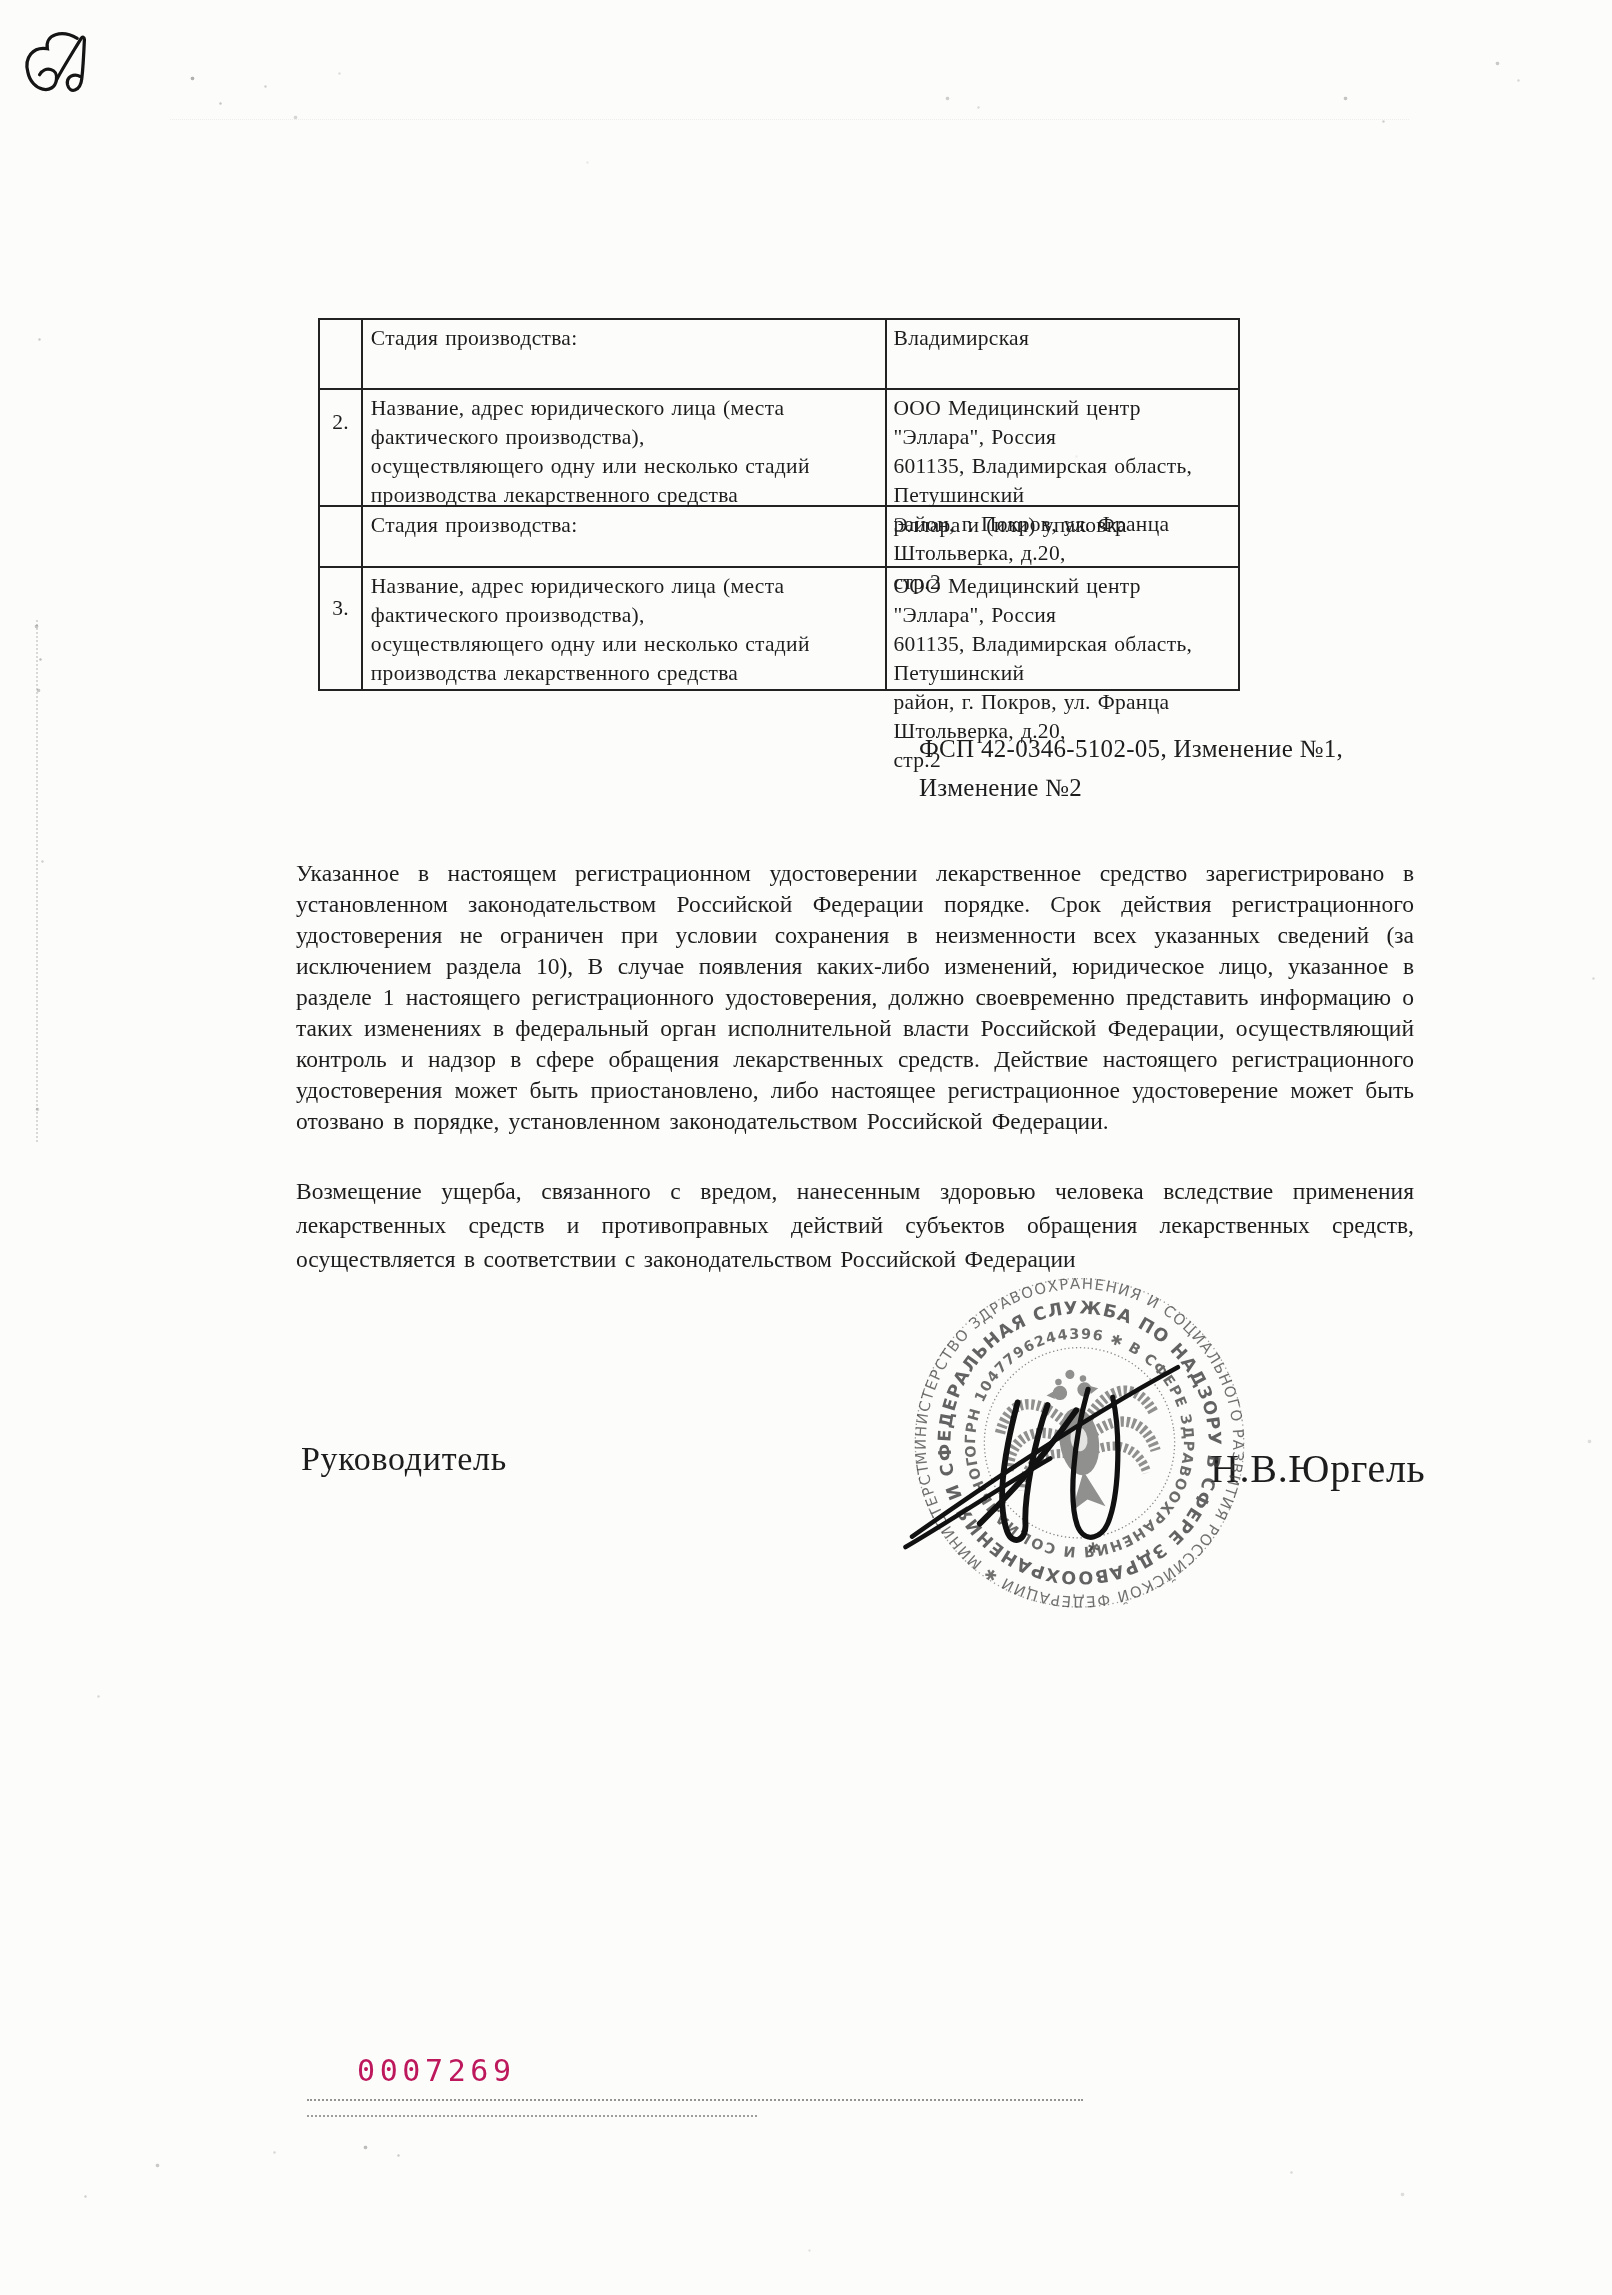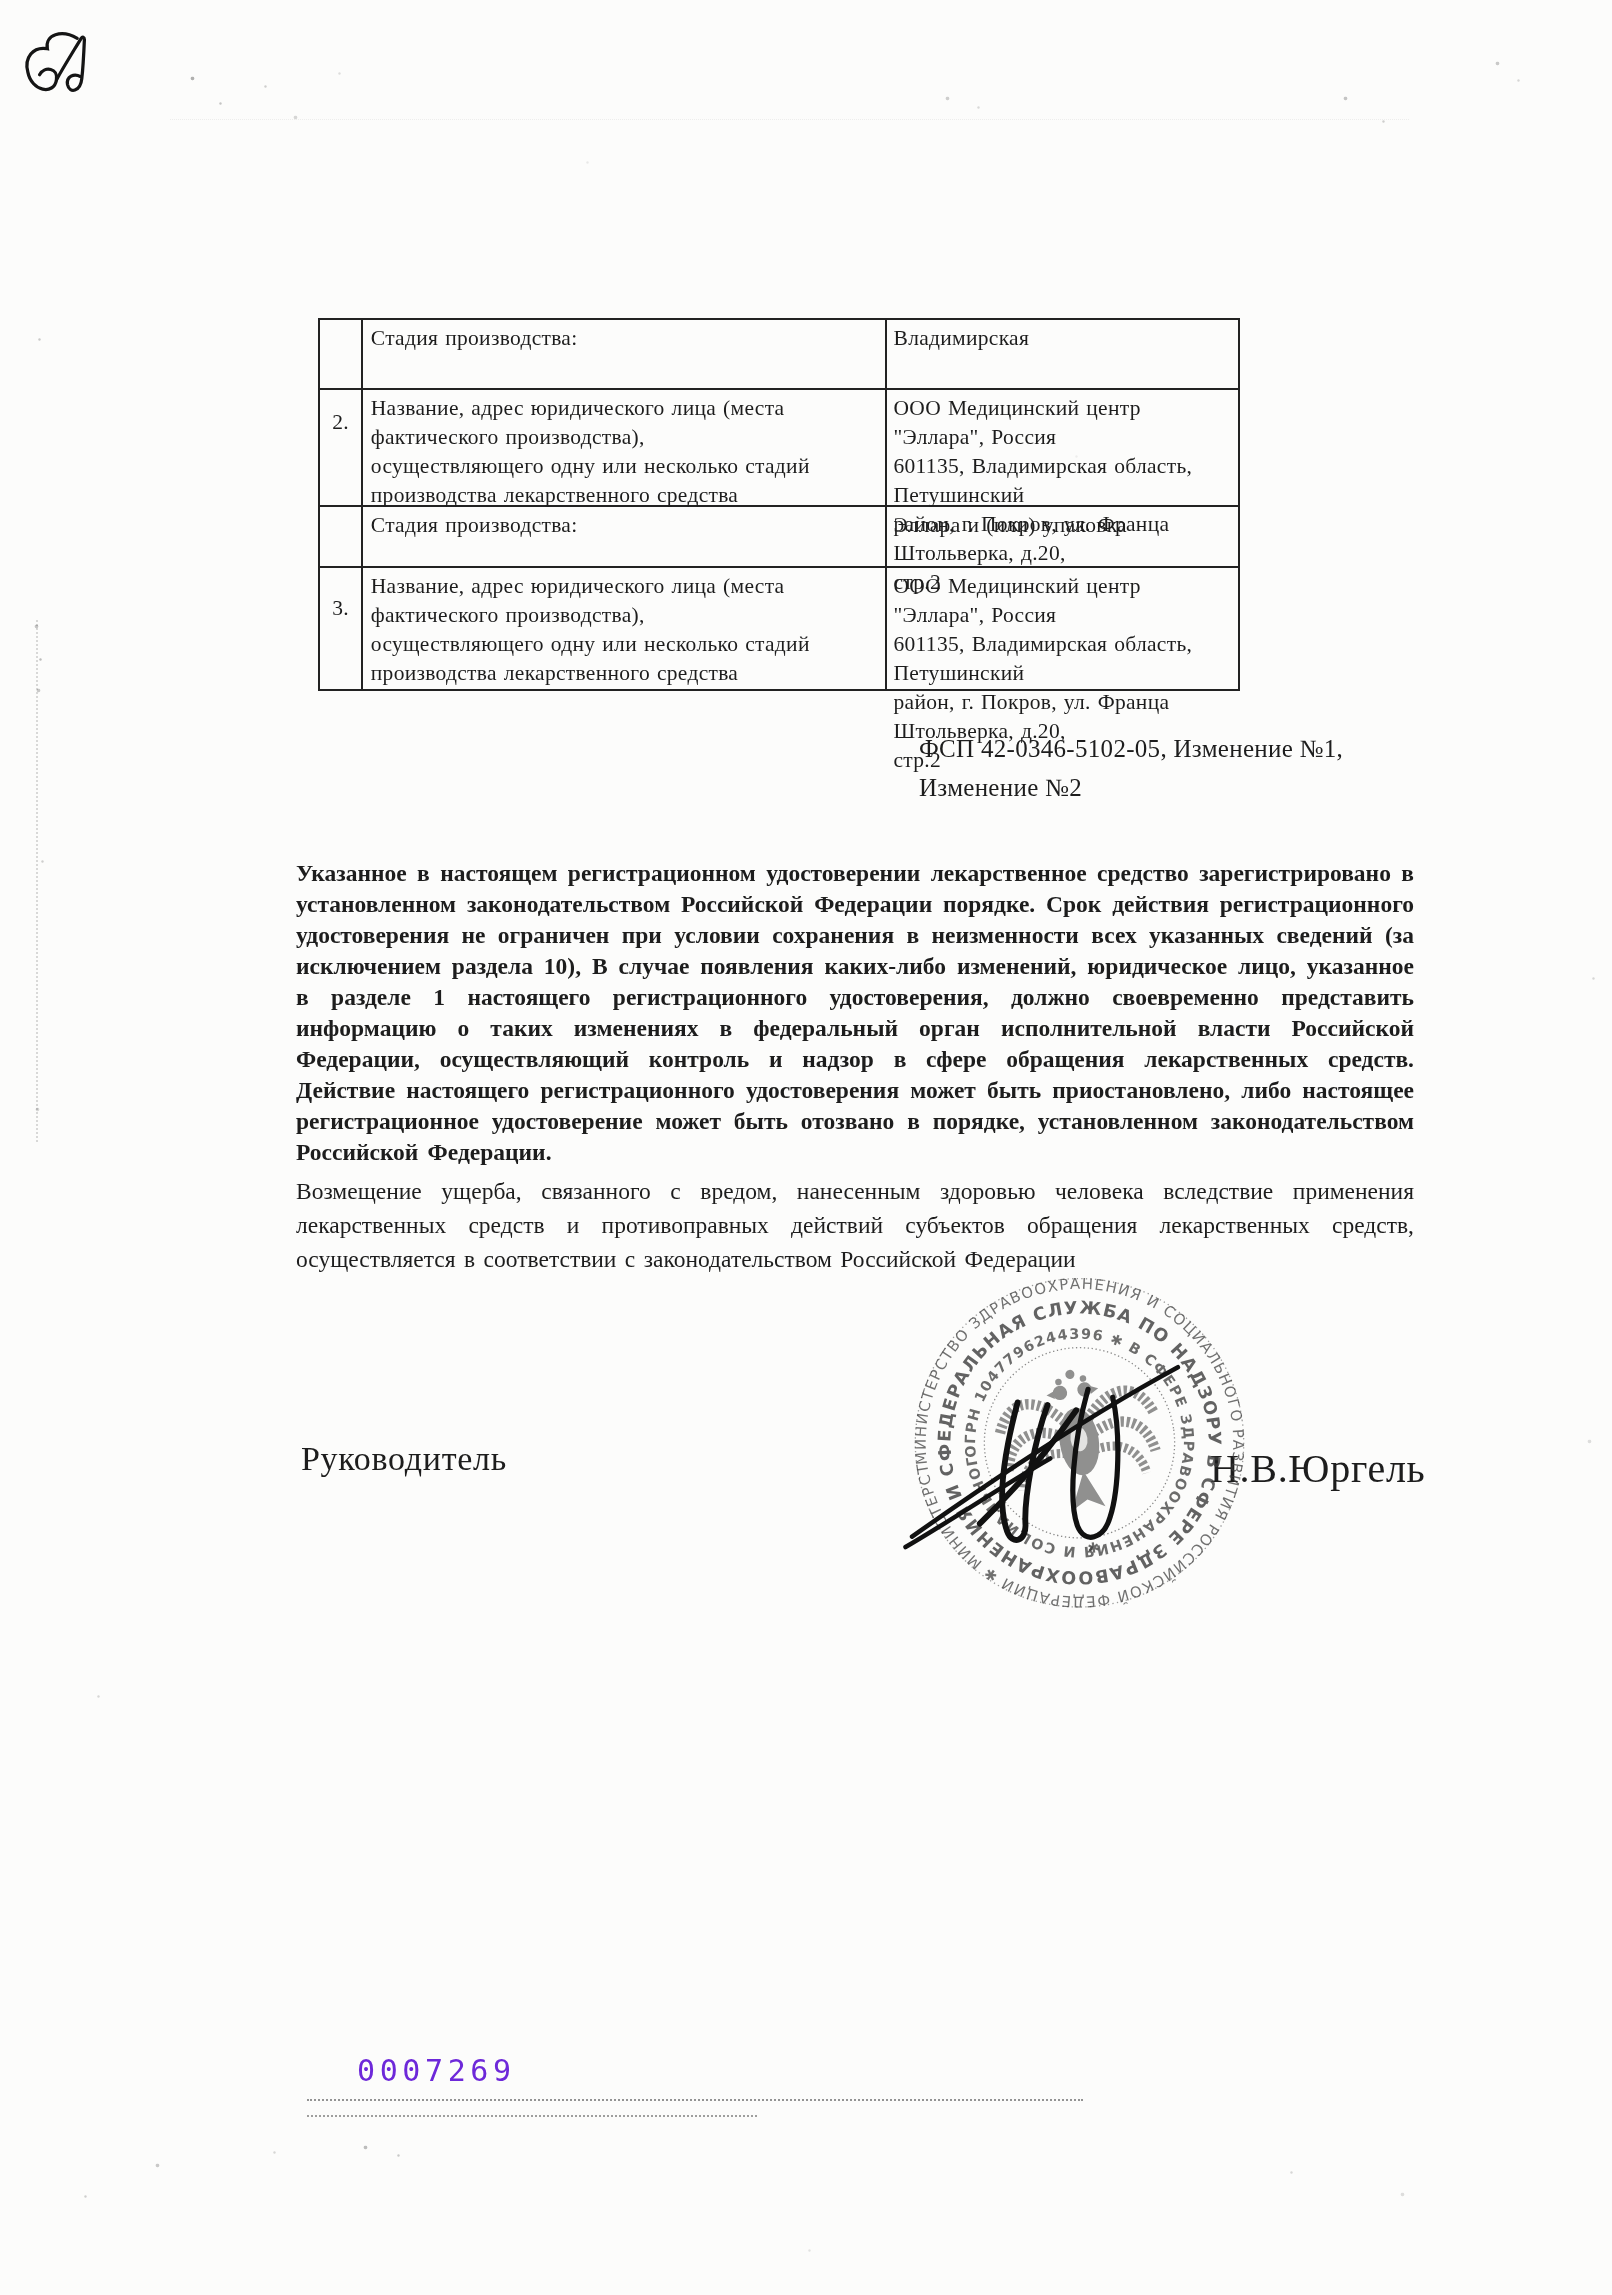--- a/index.html
+++ b/index.html
@@ -24,27 +24,27 @@
   .rA{height:68px;} .rB{height:117px;} .rC{height:61px;} .rD{height:123px;}
   .c-num{width:43px;border-right:2px solid #222;box-sizing:border-box;text-align:center;flex:none;}
   .rB .c-num{padding-top:18px;} .rD .c-num{padding-top:26px;}
   .c-label{width:524px;border-right:2px solid #222;box-sizing:border-box;padding:3.9px 2.6px 0 7.8px;white-space:pre-line;flex:none;}
   .c-value{flex:1;padding:3.9px 3.9px 0 6.5px;white-space:pre-line;}
   
   .s10-heading{position:absolute;left:301px;top:734px;font-size:25px;font-weight:bold;line-height:39px;white-space:pre-line;letter-spacing:0.3px;}
   .s10-value{position:absolute;left:919px;top:729px;font-size:25px;line-height:39px;white-space:pre-line;letter-spacing:0.3px;}
   
   .para{position:absolute;left:296px;width:1118px;text-align:justify;}
-  .p1{top:858px;font-size:23.5px;line-height:31px;word-spacing:3.3px;font-weight:bold;}
+  .p1{top:858px;font-size:23.5px;line-height:31px;word-spacing:3.3px;}
   .p2{top:1174px;font-size:23.5px;line-height:34px;font-weight:normal;word-spacing:2.6px;}
   
   .sig-role{position:absolute;left:301px;top:1440px;font-size:34px;letter-spacing:0.7px;}
   .sig-name{position:absolute;left:1210px;top:1445px;font-size:40px;letter-spacing:0.7px;}
   
-  .serial{position:absolute;left:357px;top:2053px;font-family:"DejaVu Sans Mono", monospace;font-size:30px;letter-spacing:4.6px;color:#6d28d9;}
+  .serial{position:absolute;left:357px;top:2053px;font-family:"DejaVu Sans Mono", monospace;font-size:30px;letter-spacing:4.6px;color:#be185d;}
   
   .squiggle{position:absolute;left:11.7px;top:23.5px;}
   .stamp-svg{position:absolute;left:871px;top:1233px;}
   .stamp-ring{font-family:"DejaVu Sans", sans-serif;fill:#3c3c3c;}
   .ring-outer{font-size:23px;letter-spacing:2px;opacity:.72;}
   .ring-middle{font-size:27px;font-weight:bold;letter-spacing:2px;opacity:.8;}
   .ring-inner{font-size:22px;font-weight:bold;letter-spacing:2px;opacity:.75;}
   
   .noise-dot{position:absolute;left:0;top:0;width:1.3px;height:1.3px;border-radius:50%;
     box-shadow:

